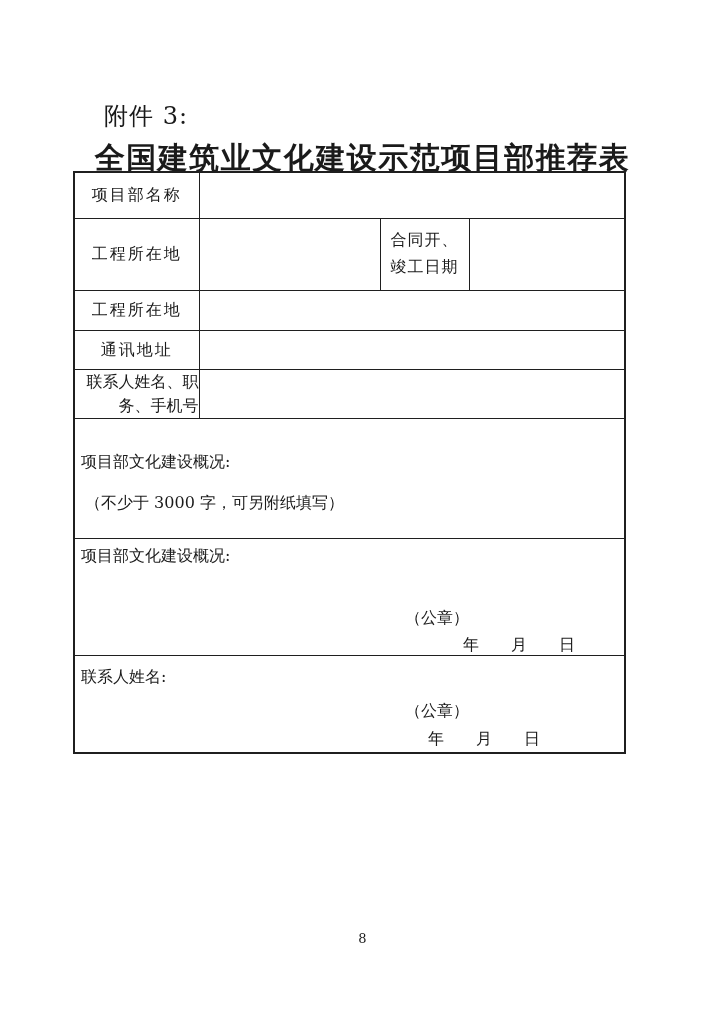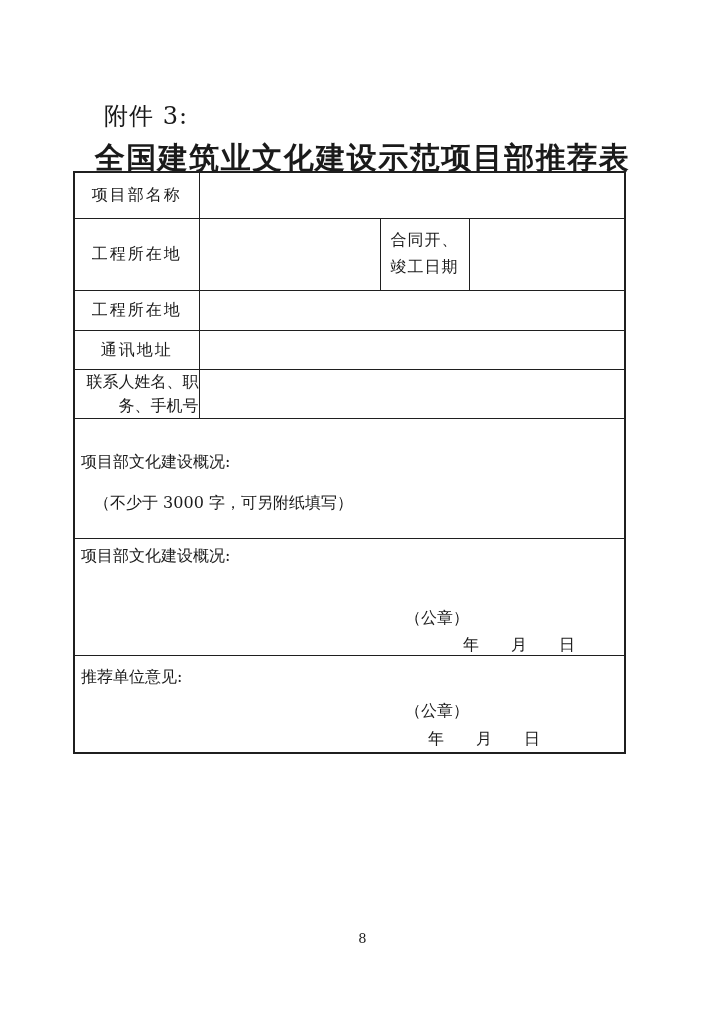--- a/index.html
+++ b/index.html
@@ -22,21 +22,21 @@
   }
   table.form { border:2px solid #1f1f1f; }
   table.form td { border:1px solid #1f1f1f; padding:0; font-size:16px; vertical-align:middle; }
   .label-cell { text-align:center; letter-spacing:2px; }
   .label-wrap { text-align:right; letter-spacing:0; padding:2px 2px 2px 4px; line-height:24px; }
   .sub-label  { text-align:center; white-space:pre-line; line-height:27px; letter-spacing:1px; }
   .pre { white-space:pre-line;font-family:Liberation Mono, monospace; }
   td.block { vertical-align:top; text-align:left; }
   .heading   { margin:6px 0 0 6px; line-height:21px; }
   .r6 .heading { margin-top:7px; }
-  .note-line { margin:20px 0 0 19px; line-height:21px; }
+  .note-line { margin:20px 0 0 10px; line-height:21px; }
   .r7 .seal-line { margin:41px 0 0 330px; line-height:21px; }
   .r7 .date-line { margin:6px  0 0 388px; line-height:21px; }
   .r8 .seal-line { margin:13px 0 0 330px; line-height:21px; }
   .r8 .date-line { margin:7px  0 0 353px; line-height:21px; }
   .r9 .sign-line { margin:69px 0 0 360px; line-height:21px; }
   .r9 .date-line { margin:4px  0 0 395px; line-height:21px; }
   .h1 td{height:45px} .h2 td{height:71px} .h3 td{height:39px}
   .h4 td{height:38px} .h5 td{height:46px} .h6 td{height:119px}
   .h7 td{height:116px} .h8 td{height:96px} .h9 td{height:156px}
   .page-number {
@@ -98,21 +98,21 @@
   <tr class="h7">
     <td colspan="4" class="block r7">
       <div class="heading">项目部文化建设概况:</div>
       <div class="seal-line">（公章）</div>
       <div class="date-line">年　　月　　日</div>
     </td>
   </tr>
 
   <tr class="h8">
     <td colspan="4" class="block r8">
-      <div class="heading">推荐单位意见:</div>
+      <div class="heading">联系人姓名:</div>
       <div class="seal-line">（公章）</div>
       <div class="date-line">年　　月　　日</div>
     </td>
   </tr>
 
 </tbody>
   </table>
 
 <div class="page-number">8</div>
 

